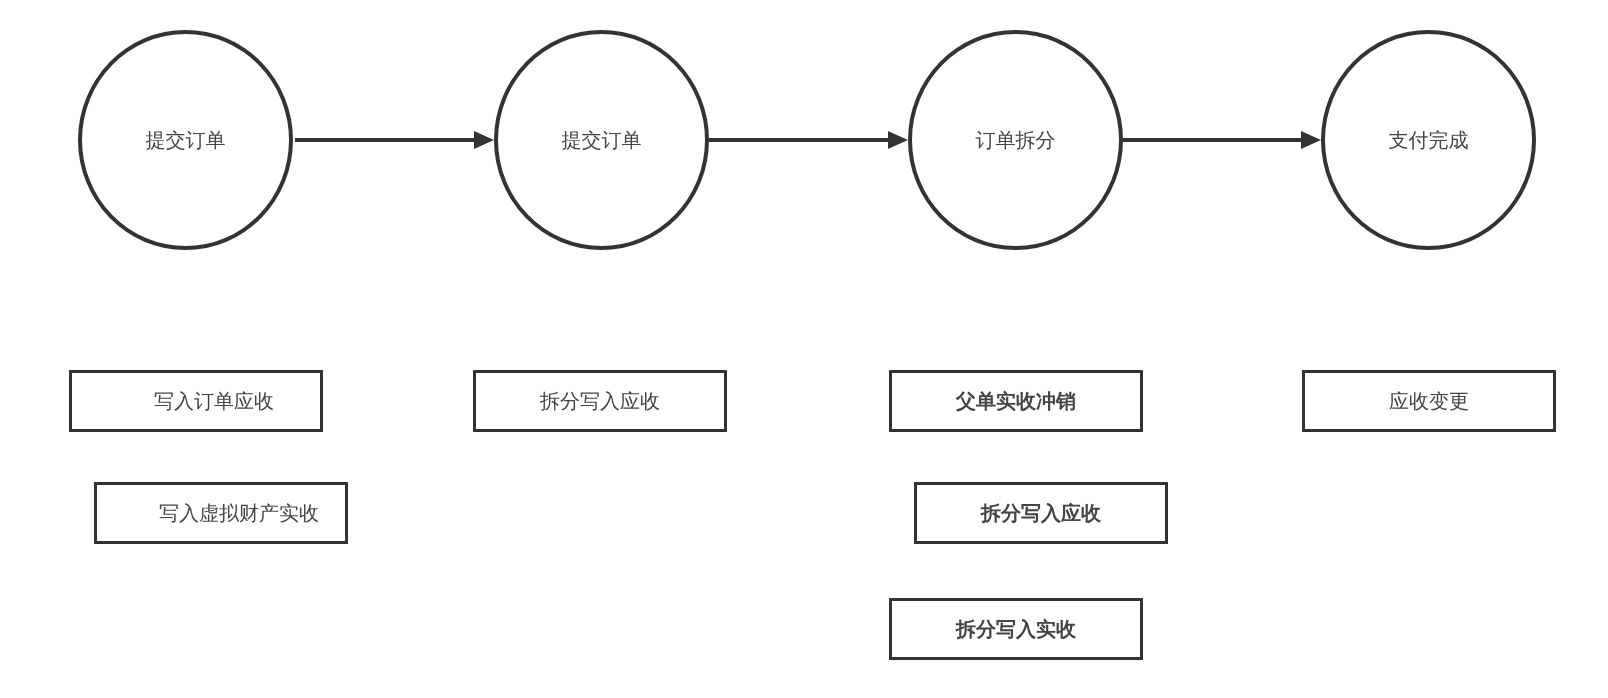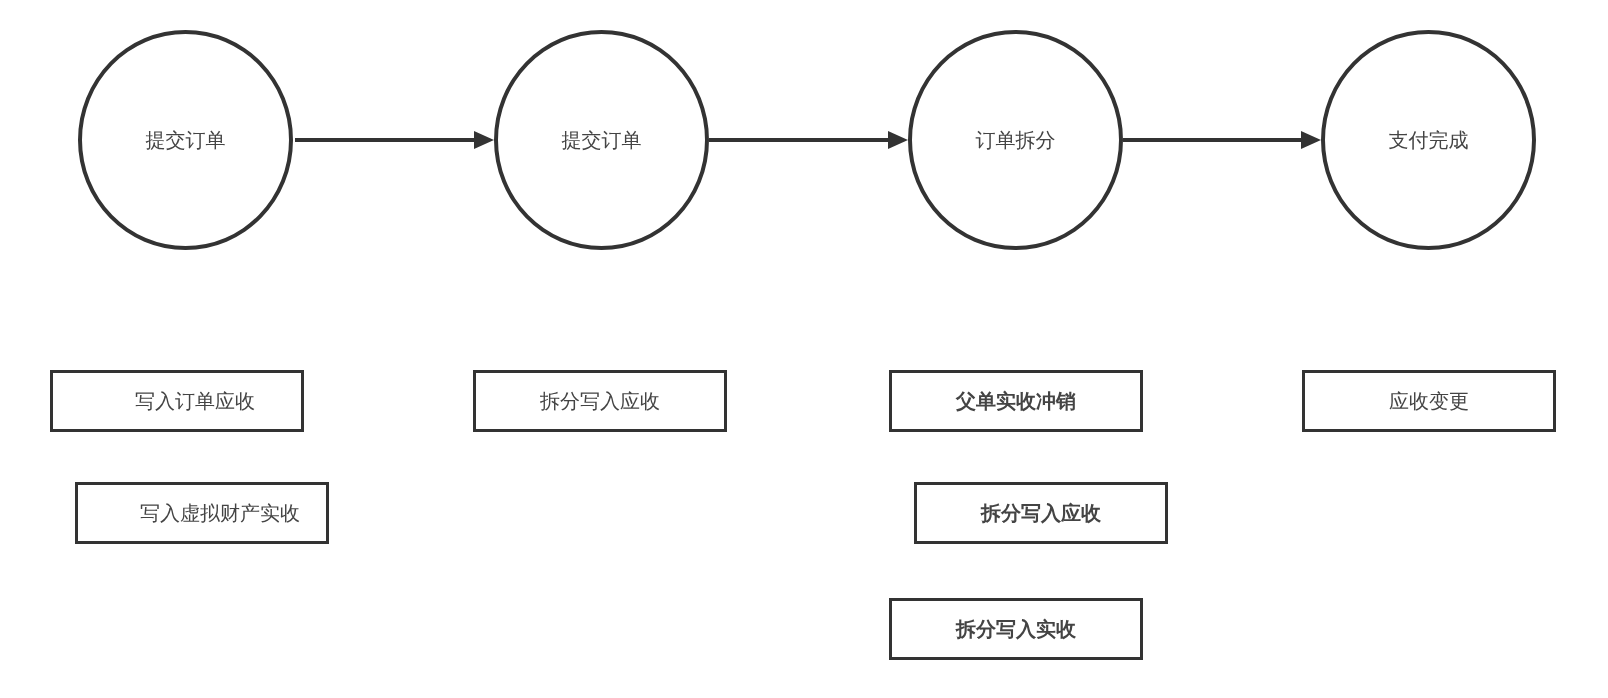--- a/index.html
+++ b/index.html
@@ -73,21 +73,21 @@
   
   .c1 { left: 78px; }
   .c2 { left: 494px; }
   .c3 { left: 908px; }
   .c4 { left: 1321px; }
   
   .a1 { left: 295px; width: 199px; }
   .a2 { left: 709px; width: 199px; }
   .a3 { left: 1123px; width: 198px; }
   
-  .bcol1 { left: 50px; padding-left: 36px; }
+  .bcol1 { left: 69px; padding-left: 36px; }
   .bcol2 { left: 473px; }
   .bcol3 { left: 889px; font-weight: bold; }
   .bcol4 { left: 1302px; }
   
   .brow1 { top: 370px; }
   .brow2 { top: 482px; margin-left: 25px; }
   .brow3 { top: 598px; }
 </style>
 </head>
 <body>

